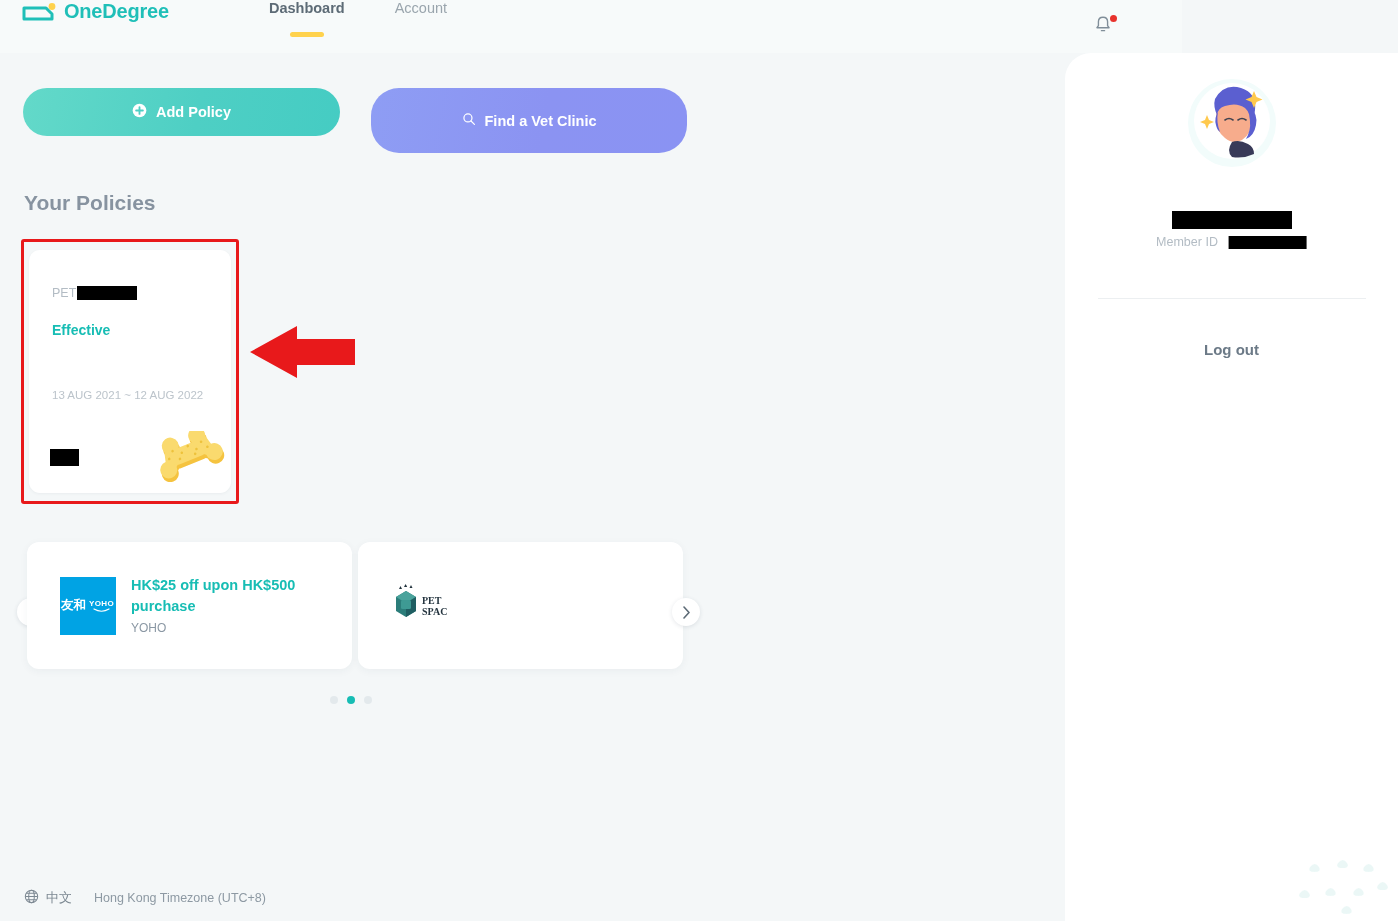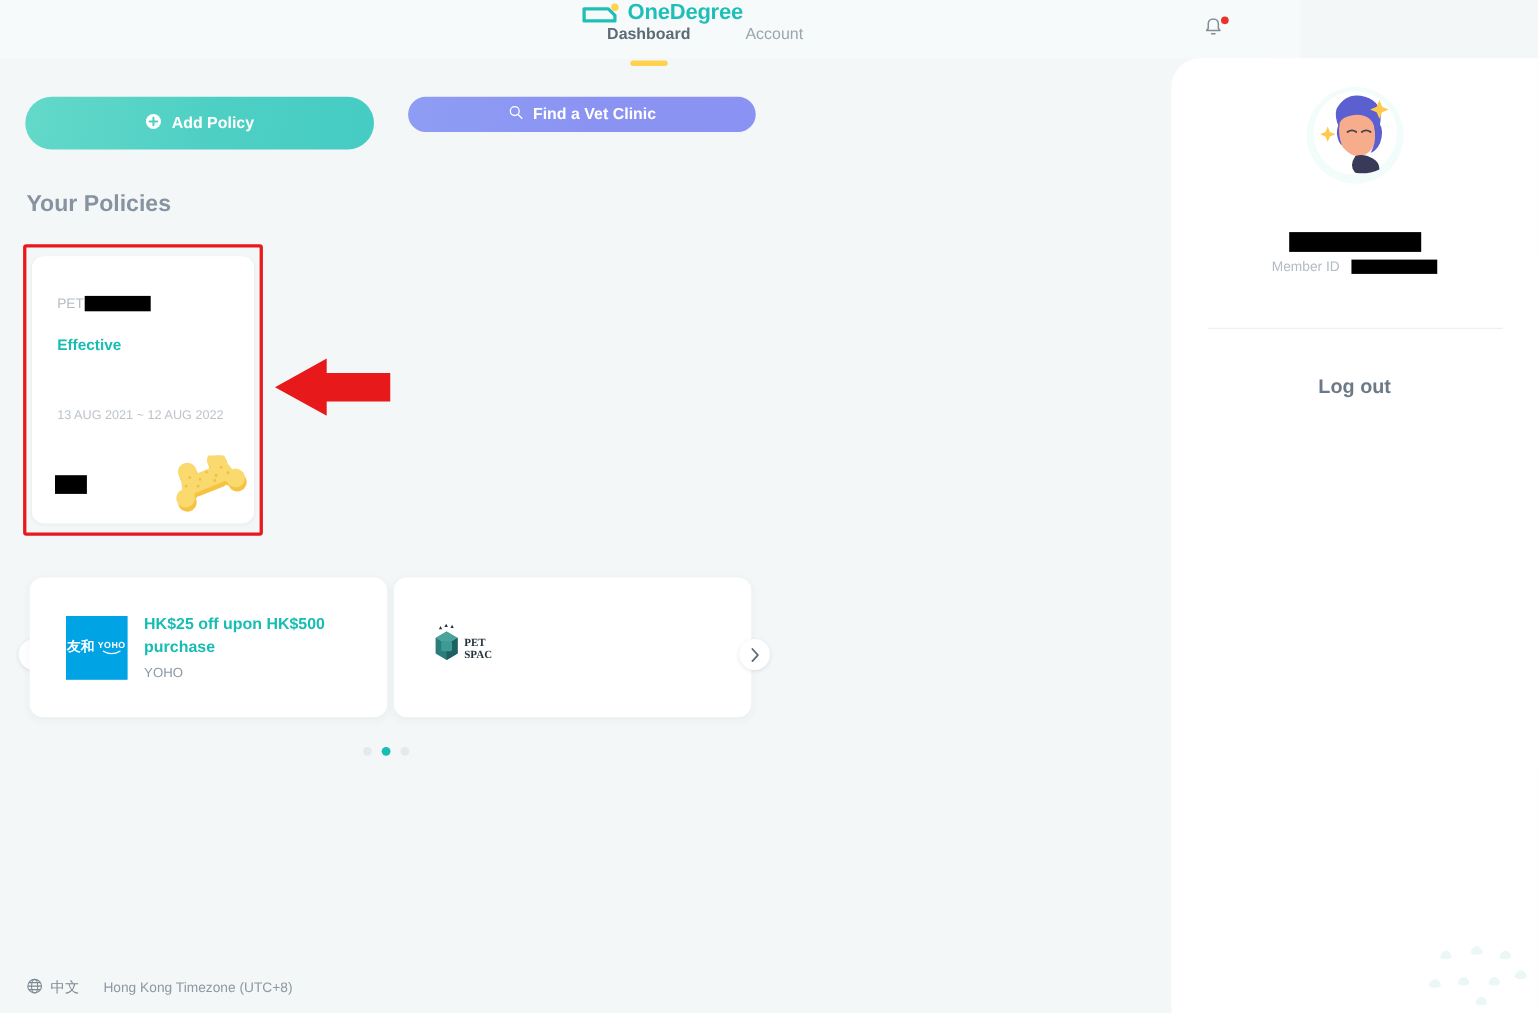--- a/index.html
+++ b/index.html
@@ -8,21 +8,21 @@
     font-family: "Liberation Sans", sans-serif;
     background: #f4f7f8;
     overflow: hidden;
   }
   .page { position: relative; width: 1398px; height: 921px; background: #f4f7f8; }
 
   
   .topnav {
     position: absolute; top: 0; left: 0; width: 1182px; height: 53px;
     background: #f7fafa;
-    display: flex; align-items: center; flex-direction: column;
+    display: flex; align-items: flex-start;
   }
   .logo-wrap { display: flex; align-items: center; margin-left: 22px; }
   .logo-mark { position: relative; width: 36px; height: 20px; margin-right: 6px; }
   .logo-text { font-size: 20px; font-weight: bold; color: #1fbfb8; letter-spacing: -0.2px; }
   .nav-links { display: flex; align-items: center; margin-left: 100px; gap: 50px; }
   .nav-item { position: relative; font-size: 14.5px; color: #9aa5ad; cursor: pointer; padding-bottom: 2px; }
   .nav-item.active { color: #5d6b76; font-weight: bold; }
   .nav-underline {
     position: absolute; left: 50%; transform: translateX(-50%);
     bottom: -19px; width: 34px; height: 5px; border-radius: 3px; background: #ffd24d;
@@ -34,21 +34,21 @@
   .main { position: absolute; left: 0; top: 53px; width: 1065px; }
 
   .btn-row { display: flex; gap: 31px; padding: 35px 0 0 23px; }
   .btn {
     border: none; cursor: pointer; color: #fff;
     font-size: 14.5px; font-weight: bold;
     display: flex; align-items: center; justify-content: center; gap: 9px;
     border-radius: 28px;
   }
   .btn-add { width: 317px; height: 48px; background: linear-gradient(100deg,#63d9c9 0%,#4ecfc4 55%,#45ccc3 100%); }
-  .btn-vet { width: 316px; height: 32px; background: linear-gradient(100deg,#8e9df4 0%,#8b93f2 55%,#8a93f3 100%); }
+  .btn-vet { width: 316px; height: 65px; background: linear-gradient(100deg,#8e9df4 0%,#8b93f2 55%,#8a93f3 100%); }
 
   .section-title { font-size: 21px; font-weight: bold; color: #8793a0; margin: 38px 0 0 24px; }
 
   
   .policy-zone { position: relative; margin: 24px 0 0 21px; width: 218px; height: 265px; }
   .policy-highlight {
     position: absolute; inset: 0;
     border: 3px solid #e8191b; border-radius: 3px;
   }
   .policy-card {
@@ -106,21 +106,21 @@
   .rpanel {
     position: absolute; right: 0; top: 53px; width: 333px; height: 868px;
     background: #fff; border-top-left-radius: 26px;
   }
   .avatar { position: absolute; left: 50%; transform: translateX(-50%); top: 18px; width: 104px; height: 104px; }
   .r-name-redact { position: absolute; left: 50%; transform: translateX(-50%); top: 158px; width: 120px; height: 18px; background: #000; }
   .r-memid { position: absolute; left: 50%; transform: translateX(-50%); top: 182px; display: flex; align-items: center; gap: 11px; }
   .r-memid-lbl { font-size: 12.5px; color: #b3bcc4; }
   .r-memid-redact { width: 78px; height: 13px; background: #000; }
   .r-rule { position: absolute; left: 33px; top: 245px; width: 268px; height: 1px; background: #eceff1; }
-  .r-logout { position: absolute; left: 50%; transform: translateX(-50%); top: 288px; font-size: 18px; font-weight: bold; color: #6c7a87; cursor: pointer; white-space: nowrap; }
+  .r-logout { position: absolute; left: 50%; transform: translateX(-50%); top: 288px; font-size: 15px; font-weight: bold; color: #6c7a87; cursor: pointer; white-space: nowrap; }
 
   .deco { position: absolute; right: 6px; bottom: 6px; width: 96px; height: 58px; opacity: 0.5; }
 </style>
 </head>
 <body>
 
 <div class="page">
 
   <div class="topnav">
     <div class="logo-wrap">

